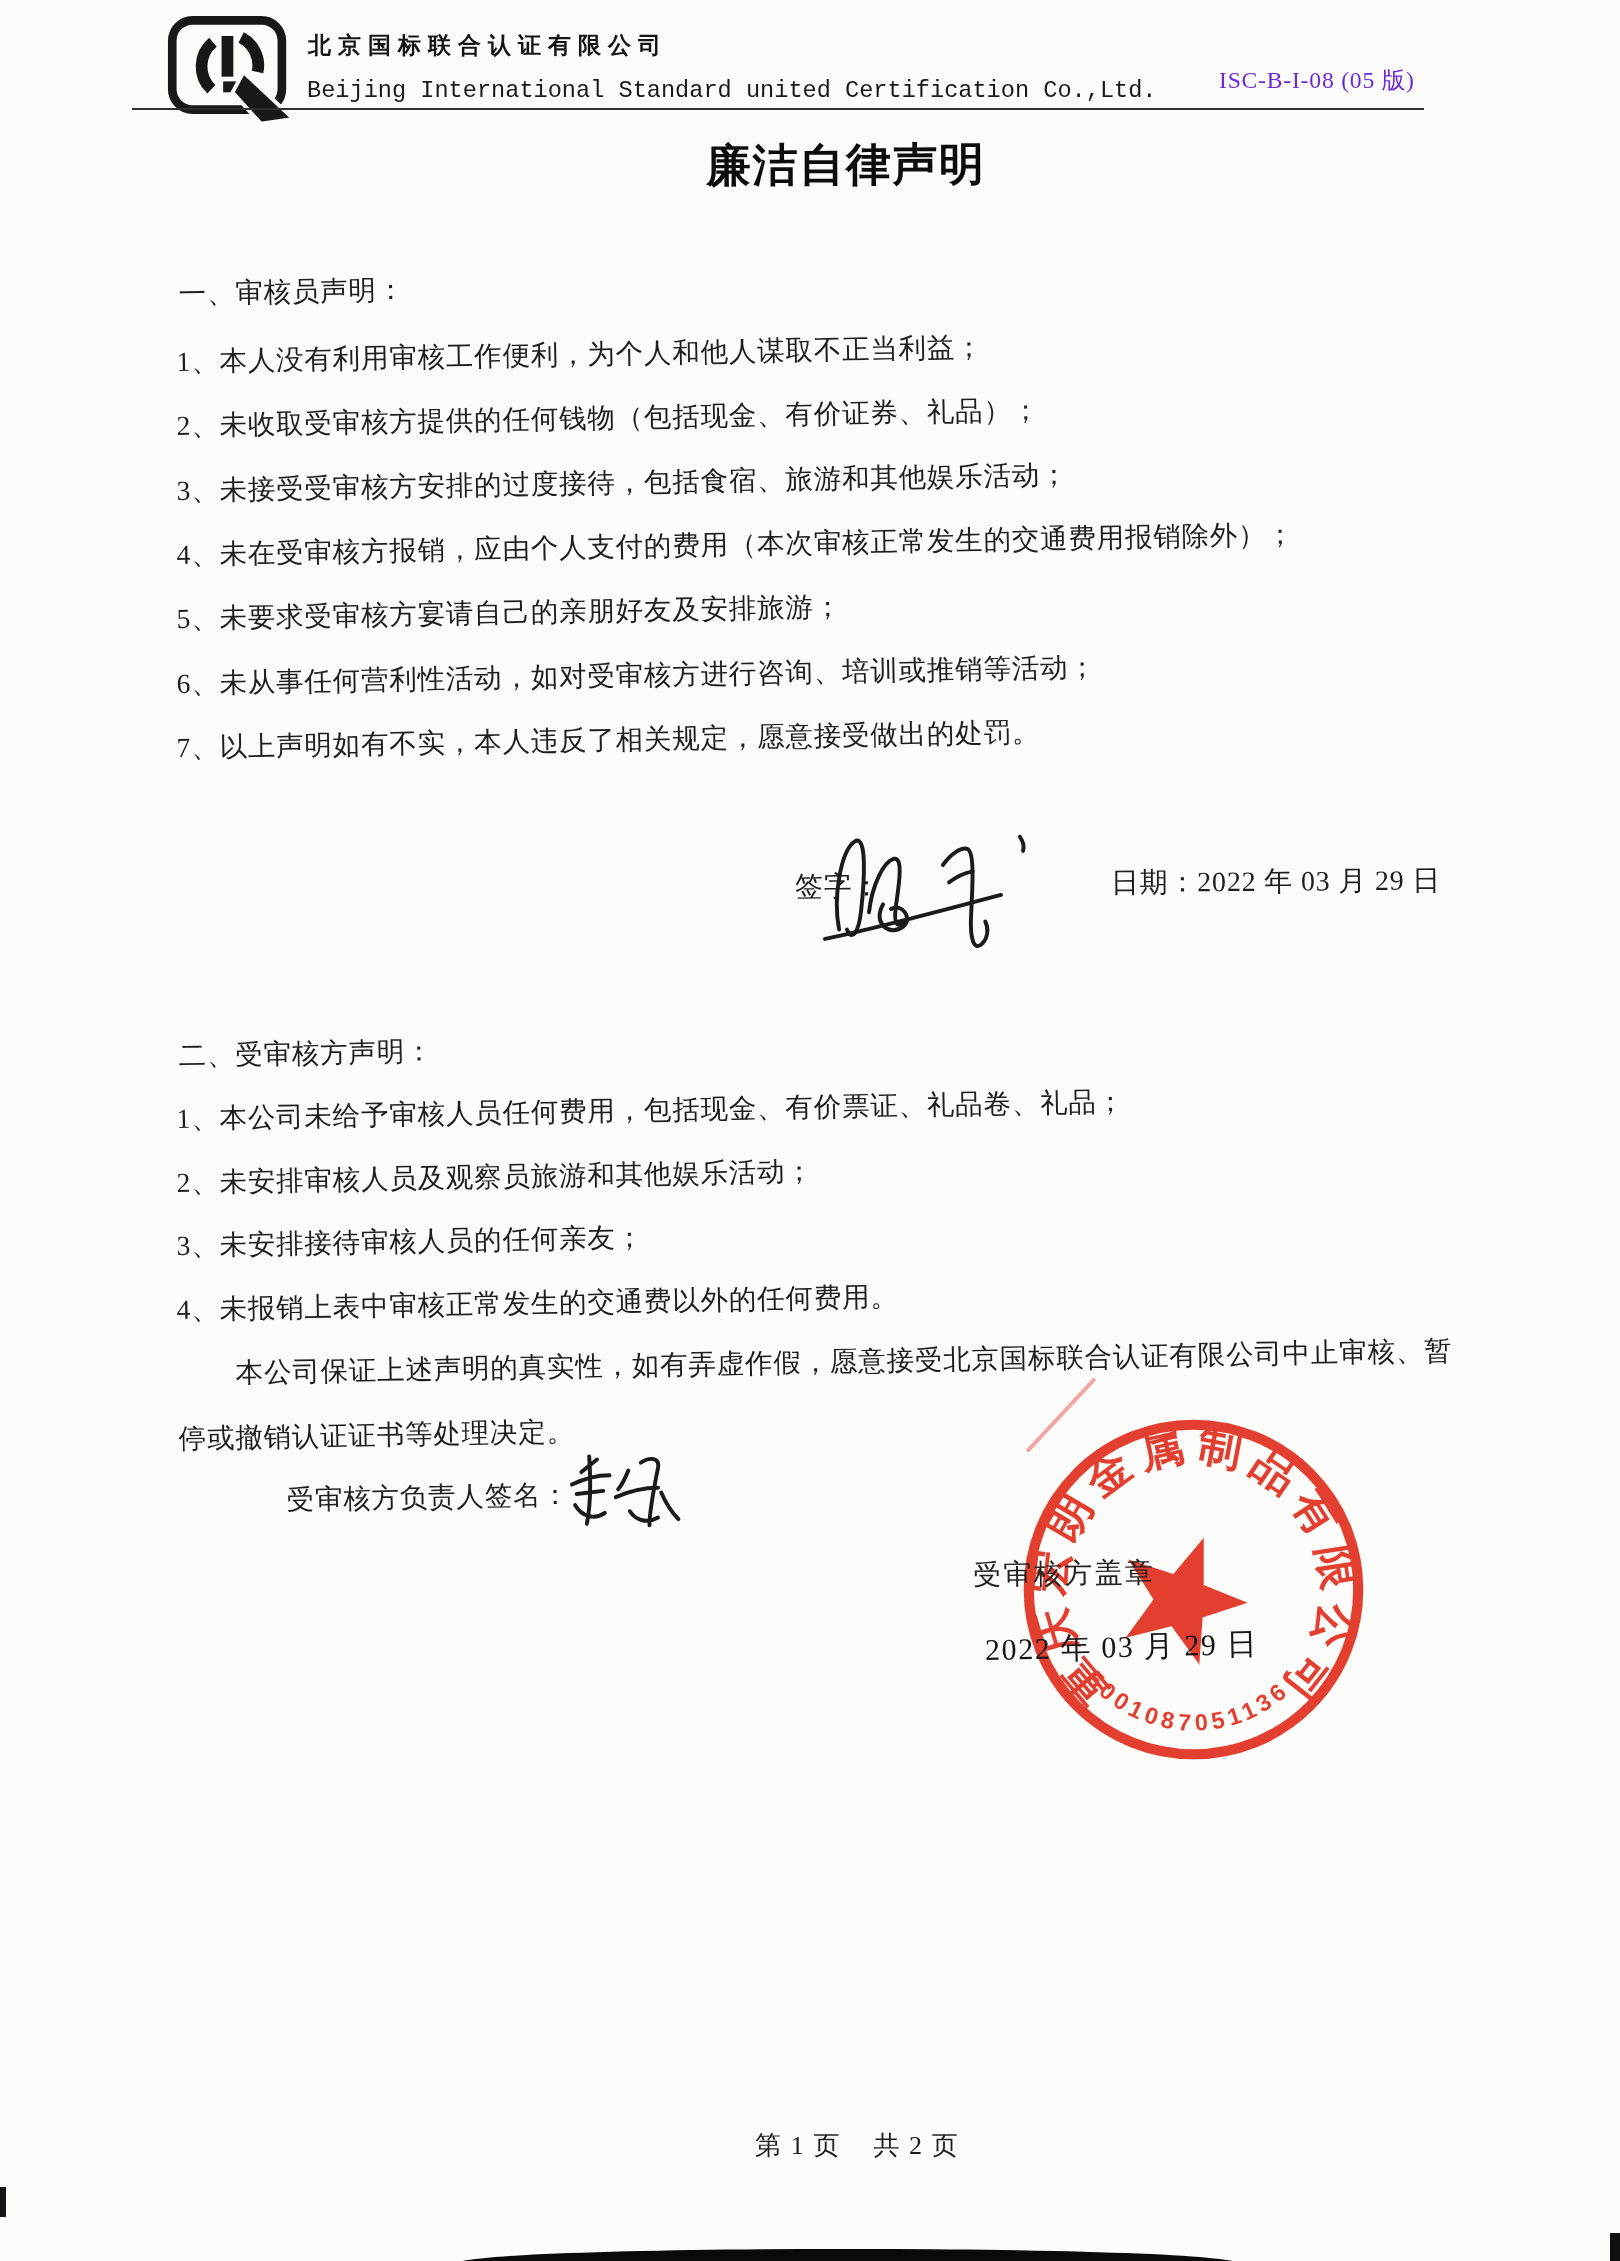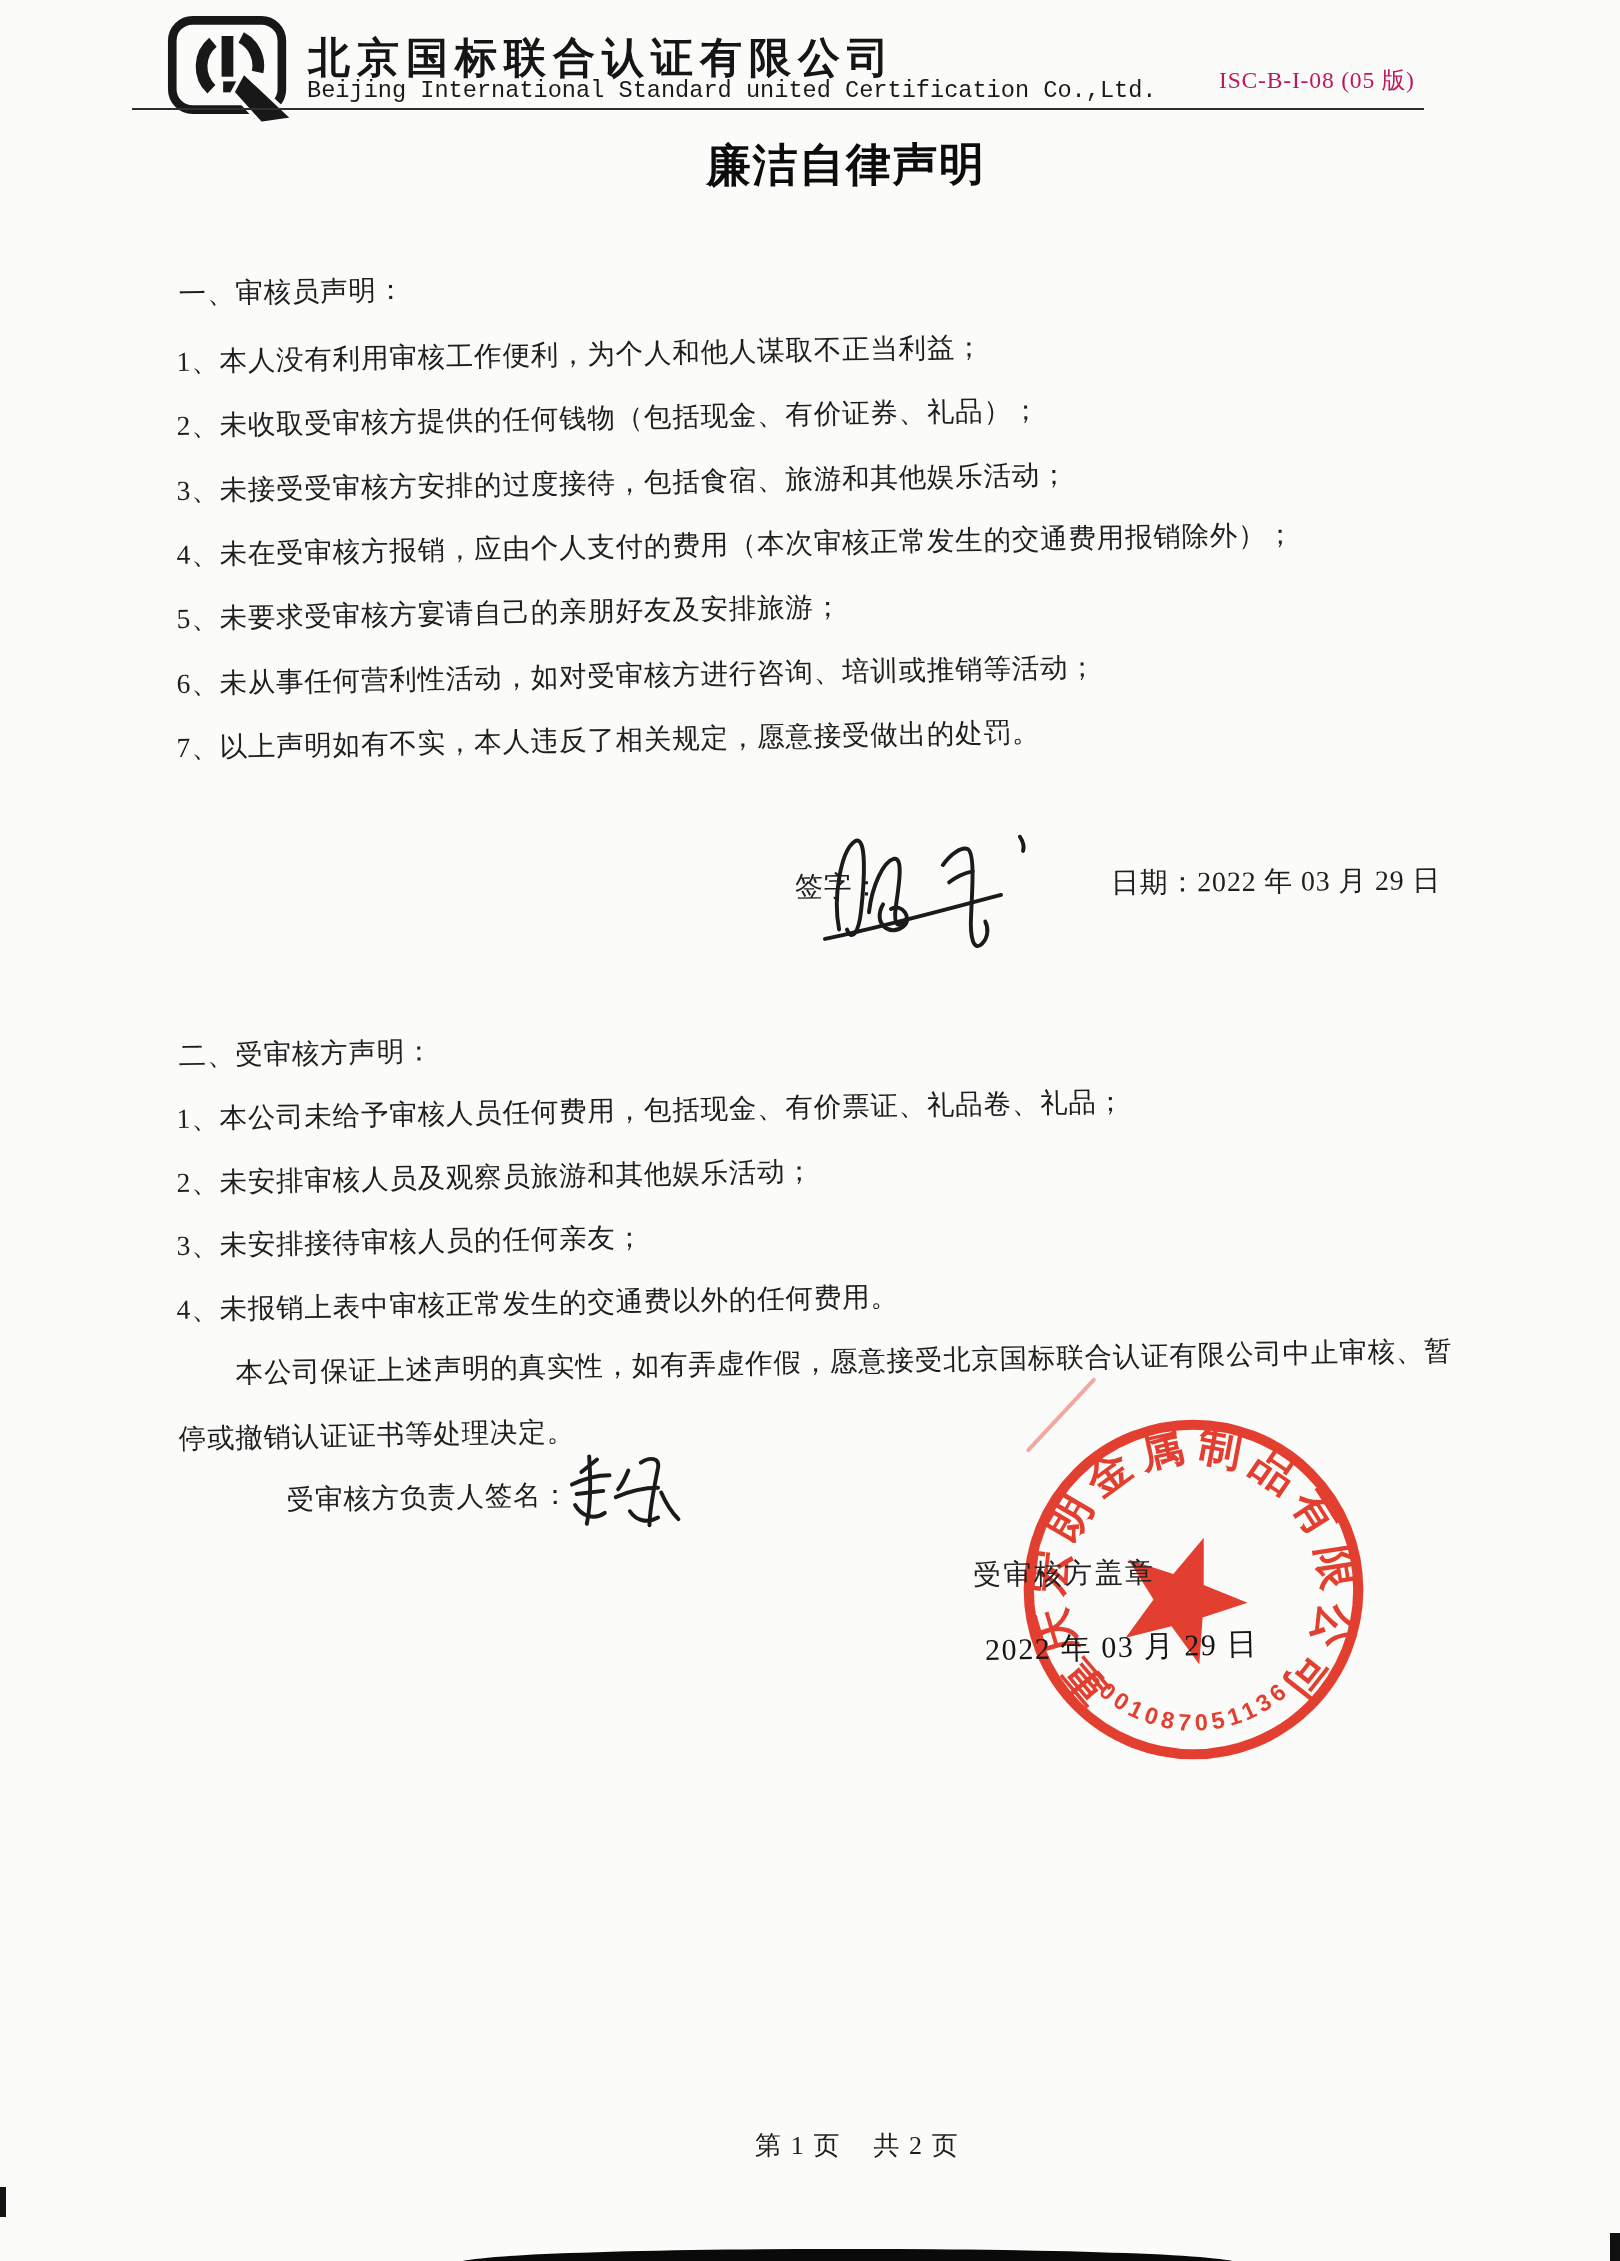--- a/index.html
+++ b/index.html
@@ -8,27 +8,27 @@
     width:1621px;height:2261px;
     background:#fbfbf9;
     overflow:hidden;
     font-family:"Liberation Serif","DejaVu Serif",serif;
     color:#1f1f1f;
   }
   .abs{position:absolute;white-space:pre;}
   
   .company-cn{
     font-family:"Liberation Sans","DejaVu Sans",sans-serif;
-    font-size:42px;font-weight:600;letter-spacing:7px;color:#151515;
+    font-size:23px;font-weight:600;letter-spacing:7px;color:#151515;
   }
   .company-en{
     font-family:"Liberation Mono","DejaVu Sans Mono",monospace;
     font-size:23.6px;color:#1a1a1a;letter-spacing:0px;
   }
-  .doc-code{font-size:23.6px;color:#be185d;letter-spacing:0.8px;}
+  .doc-code{font-size:23.6px;color:#6d28d9;letter-spacing:0.8px;}
   .header-rule{position:absolute;background:#2e2e2e;height:2.4px;}
   
   .doc-title{
     font-family:"Liberation Sans","DejaVu Sans",sans-serif;
     font-size:45px;font-weight:700;letter-spacing:1.6px;color:#0c0c0c;
     transform:rotate(-0.3deg);
   }
   
   .ln{font-size:27.5px;letter-spacing:0.8px;color:#1e1e1e;}
   .tilt{transform:rotate(-1.05deg);transform-origin:0 100%;}

